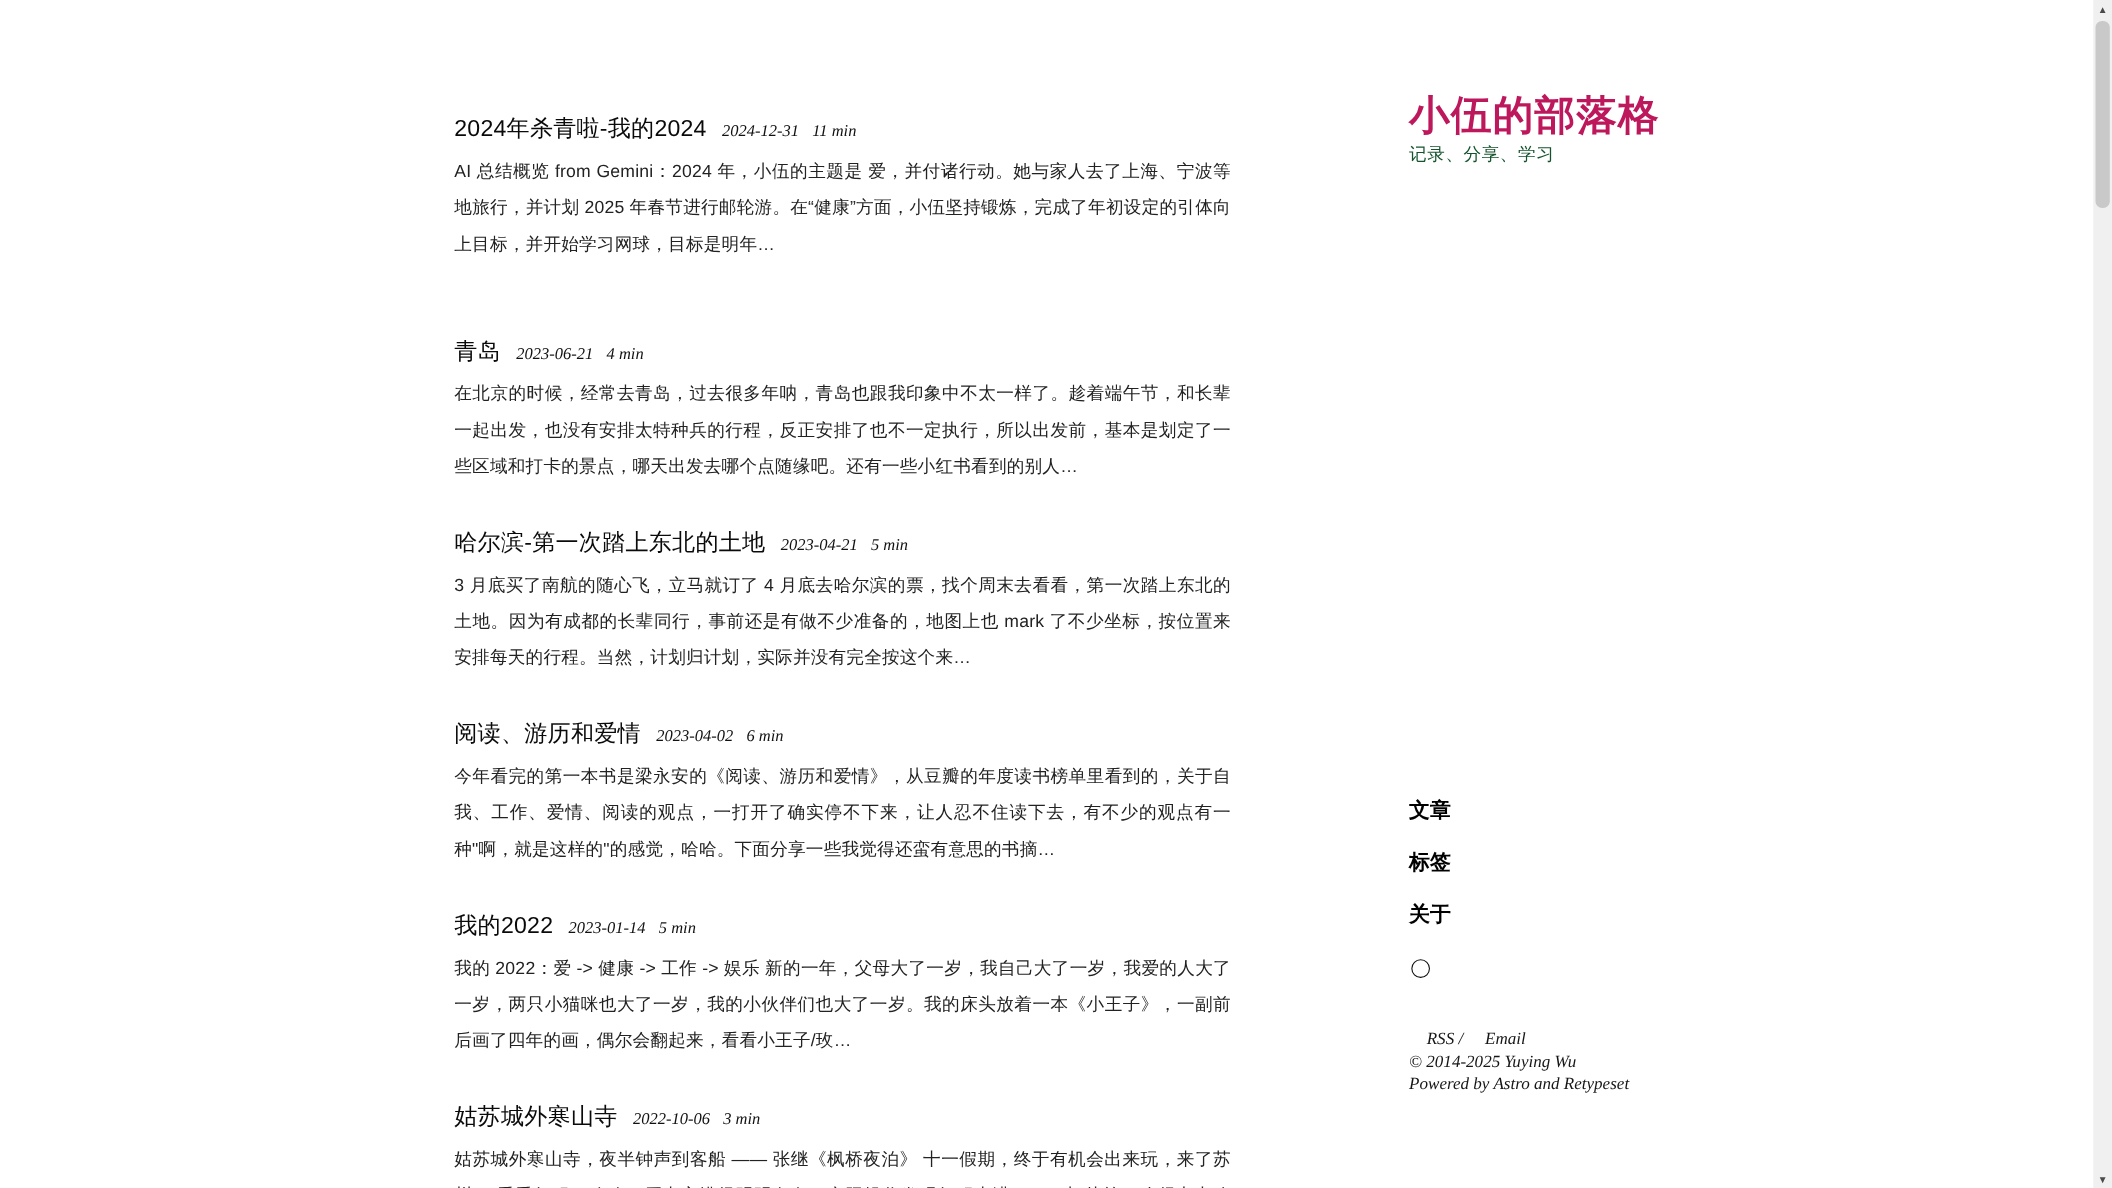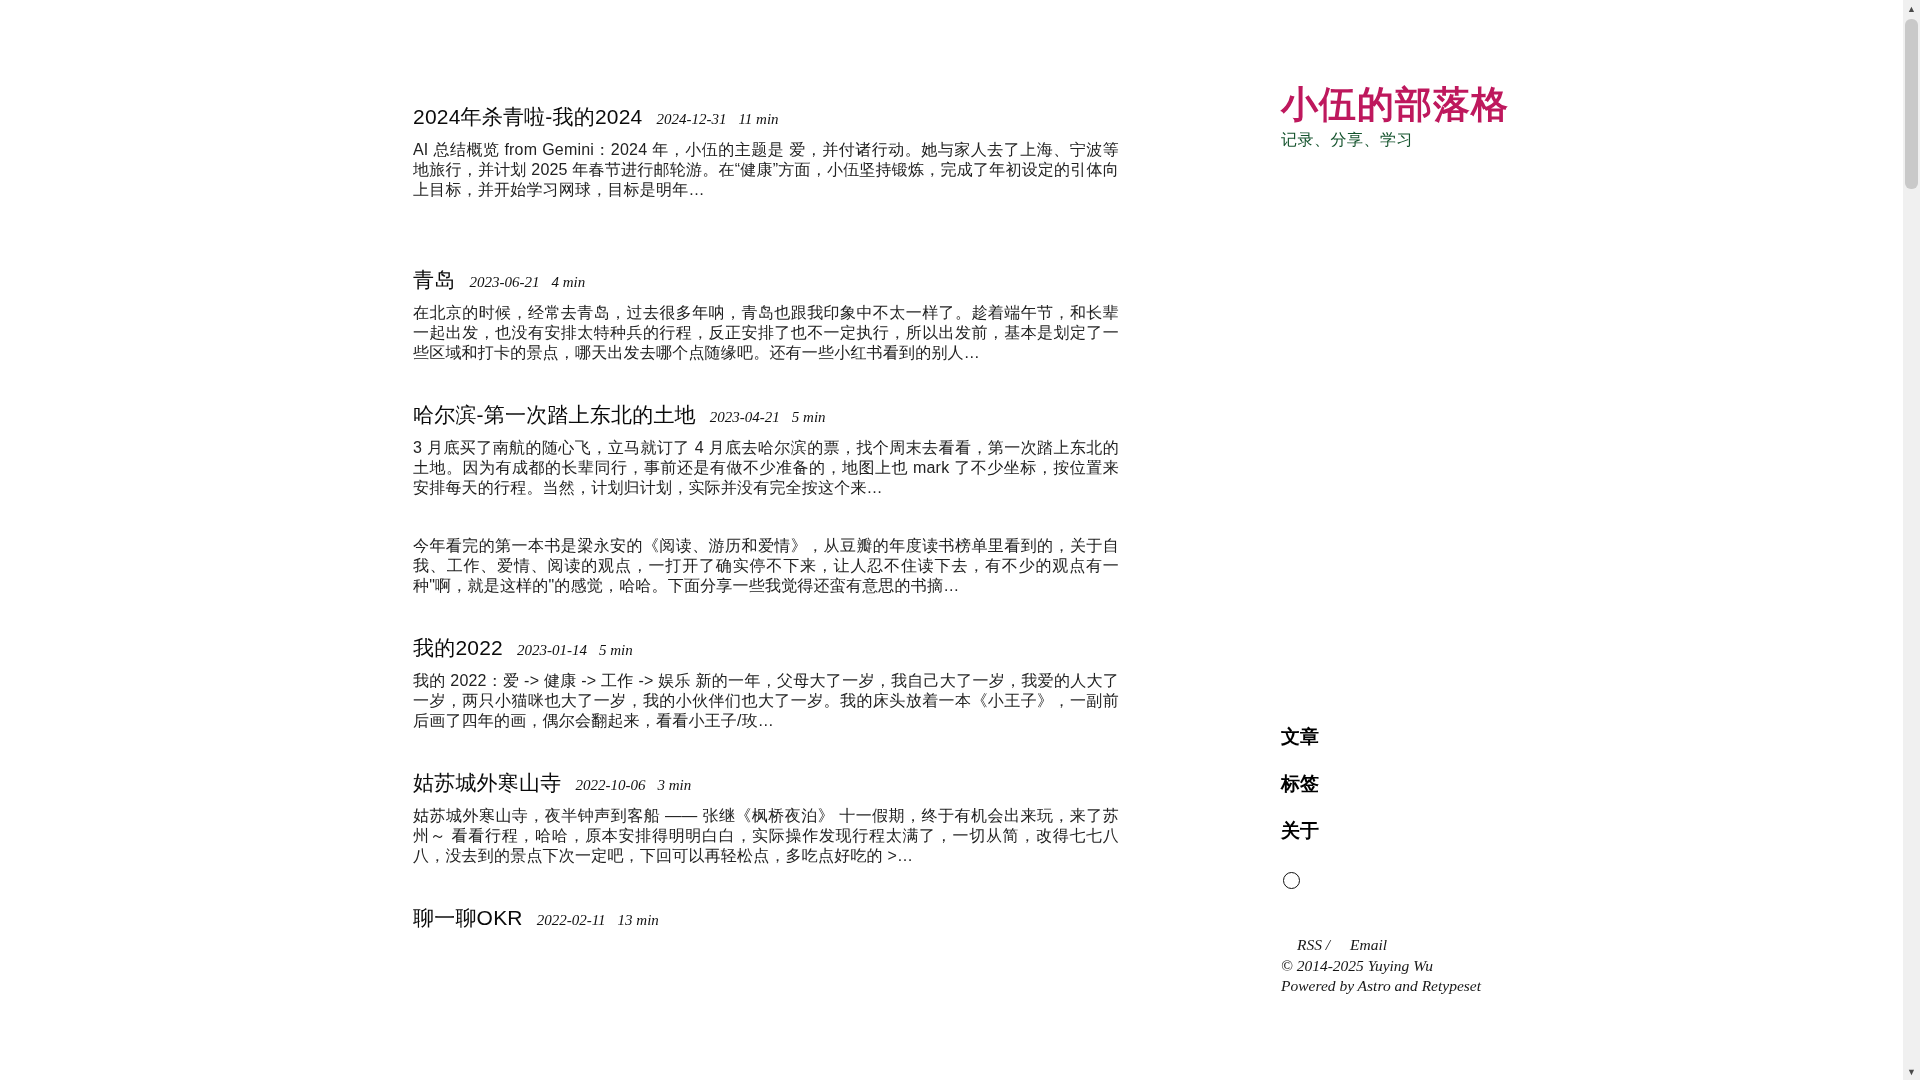--- a/index.html
+++ b/index.html
@@ -36,21 +36,21 @@
     font-family: "Liberation Serif", "DejaVu Serif", serif;
     font-style: italic;
     font-size: 15px;
     color: #111111;
     margin-left: 14px;
     white-space: nowrap;
   }
   .post-meta .readtime { margin-left: 12px; text-align: right; }
   .post-excerpt {
     font-size: 16px;
-    line-height: 20px;
+    line-height: 33px;
     color: #222222;
     text-align: justify;
     letter-spacing: 0.2px;
   }
   
   .sidebar {
     position: absolute;
     left: 1281px;
     top: 80px;
     width: 420px;
@@ -161,20 +161,24 @@
 
   <div class="post">
     <div class="post-head">
       <span class="post-title">哈尔滨-第一次踏上东北的土地</span>
       <span class="post-meta"><span class="date">2023-04-21</span><span class="readtime">5 min</span></span>
     </div>
     <div class="post-excerpt">3 月底买了南航的随心飞，立马就订了 4 月底去哈尔滨的票，找个周末去看看，第一次踏上东北的土地。因为有成都的长辈同行，事前还是有做不少准备的，地图上也 mark 了不少坐标，按位置来安排每天的行程。当然，计划归计划，实际并没有完全按这个来…</div>
   </div>
 
   <div class="post">
+    <div class="post-head">
+      <span class="post-title">阅读、游历和爱情</span>
+      <span class="post-meta"><span class="date">2023-04-02</span><span class="readtime">6 min</span></span>
+    </div>
     <div class="post-excerpt">今年看完的第一本书是梁永安的《阅读、游历和爱情》，从豆瓣的年度读书榜单里看到的，关于自我、工作、爱情、阅读的观点，一打开了确实停不下来，让人忍不住读下去，有不少的观点有一种"啊，就是这样的"的感觉，哈哈。下面分享一些我觉得还蛮有意思的书摘…</div>
   </div>
 
   <div class="post">
     <div class="post-head">
       <span class="post-title">我的2022</span>
       <span class="post-meta"><span class="date">2023-01-14</span><span class="readtime">5 min</span></span>
     </div>
     <div class="post-excerpt">我的 2022：爱 -&gt; 健康 -&gt; 工作 -&gt; 娱乐 新的一年，父母大了一岁，我自己大了一岁，我爱的人大了一岁，两只小猫咪也大了一岁，我的小伙伴们也大了一岁。我的床头放着一本《小王子》，一副前后画了四年的画，偶尔会翻起来，看看小王子/玫…</div>
   </div>

